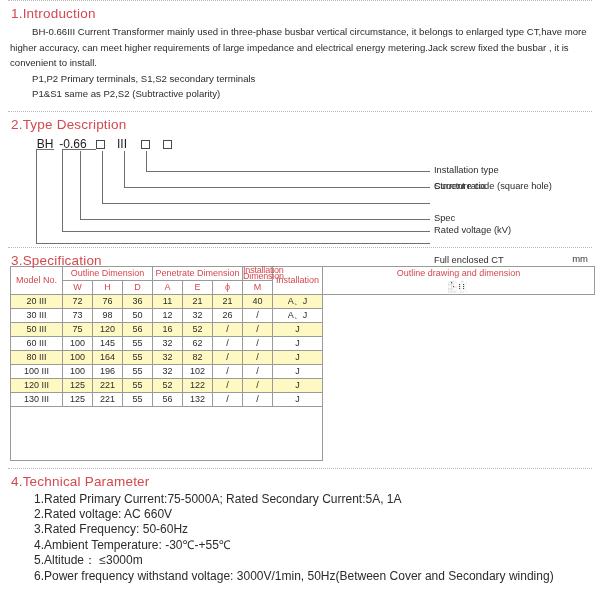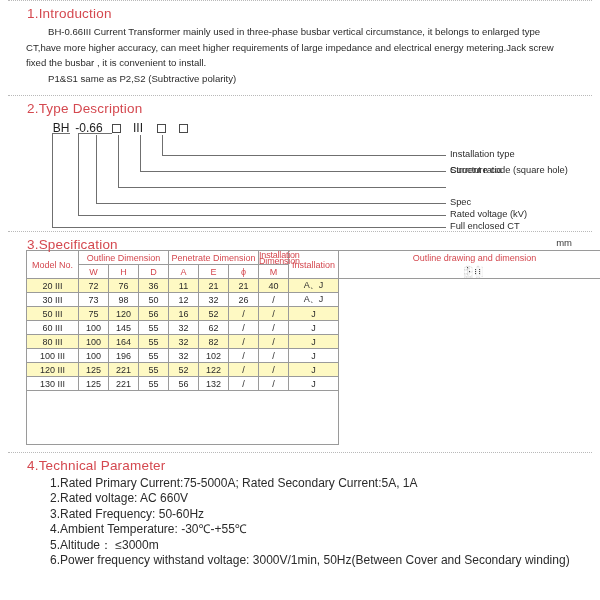--- a/index.html
+++ b/index.html
@@ -13,21 +13,21 @@
     overflow: hidden;
   }
   .page { width: 600px; height: 600px; position: relative; }
 
   .hsep {
     border-top: 1px dotted #b9b9b9;
     margin: 0 8px;
     height: 0;
   }
 
-  .section { padding: 0 24px; }
+  .section { padding: 0 8px; }
 
   .sec-title {
     color: #d4484f;
     font-size: 13.5px;
     font-weight: 400;
     letter-spacing: .2px;
     margin: 5px 0 3px 3px;
   }
 
   .body-text {
@@ -128,20 +128,21 @@
 </head>
 <body>
 
 <div class="page">
 
   <div class="hsep"></div>
   <div class="section">
     <div class="sec-title">1.Introduction</div>
     <div class="body-text">
       <p class="indent">BH-0.66III Current Transformer mainly used in three-phase busbar vertical circumstance, it belongs to enlarged type CT,have more higher accuracy, can meet higher requirements of large impedance and electrical energy metering.Jack screw fixed the busbar , it is convenient to install.</p>
+      <p class="indent">P1,P2 Primary terminals, S1,S2 secondary terminals</p>
       <p class="indent">P1&amp;S1 same as P2,S2 (Subtractive polarity)</p>
     </div>
   </div>
 
   <div class="hsep" style="margin-top:9px"></div>
 
   <div class="section">
     <div class="sec-title">2.Type Description</div>
 
     <div class="typedesc">
@@ -180,21 +181,21 @@
           <line x1="26" y1="108" x2="420" y2="108"></line>
         </g>
       </svg>
 
       <div class="labels">
         <span class="lbl" style="top:30px">Installation type</span>
         <span class="lbl" style="top:46px">Current ratio</span>
         <span class="lbl" style="top:46px">Structure code (square hole)</span>
         <span class="lbl" style="top:78px">Spec</span>
         <span class="lbl" style="top:90px">Rated voltage (kV)</span>
-        <span class="lbl" style="top:102px">Full enclosed CT</span>
+        <span class="lbl" style="top:120px">Full enclosed CT</span>
       </div>
     </div>
   </div>
 
   <div class="hsep"></div>
 
   <div class="section">
     <div class="spec-head">
       <div class="sec-title" style="margin-bottom:0">3.Specification</div>
       <span class="mm">mm</span>

